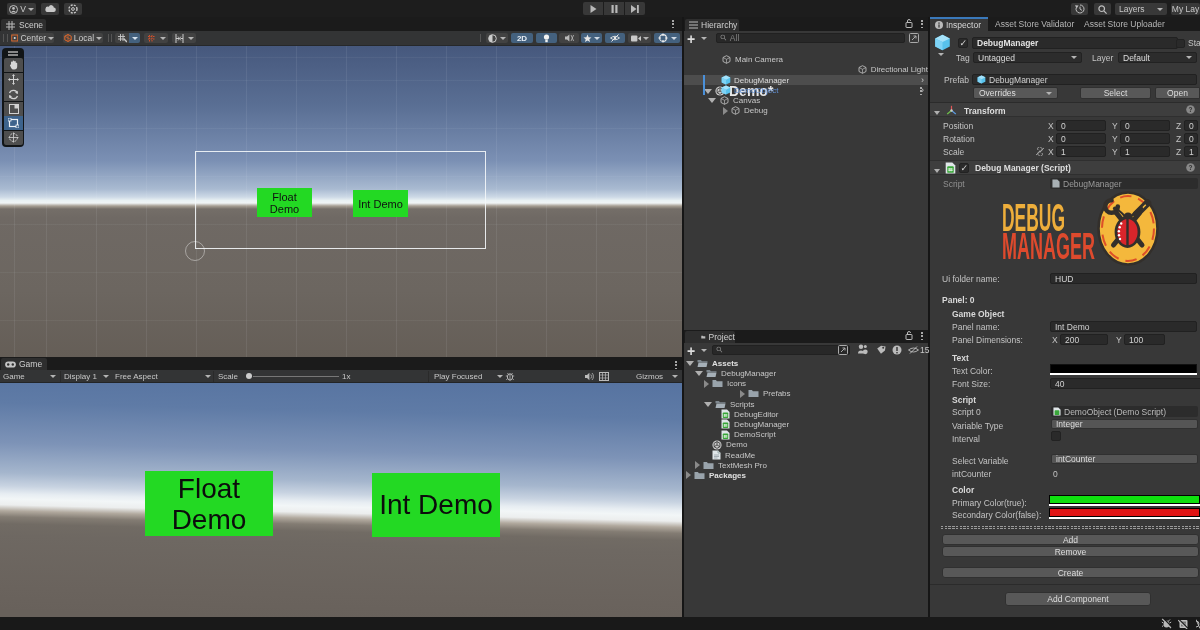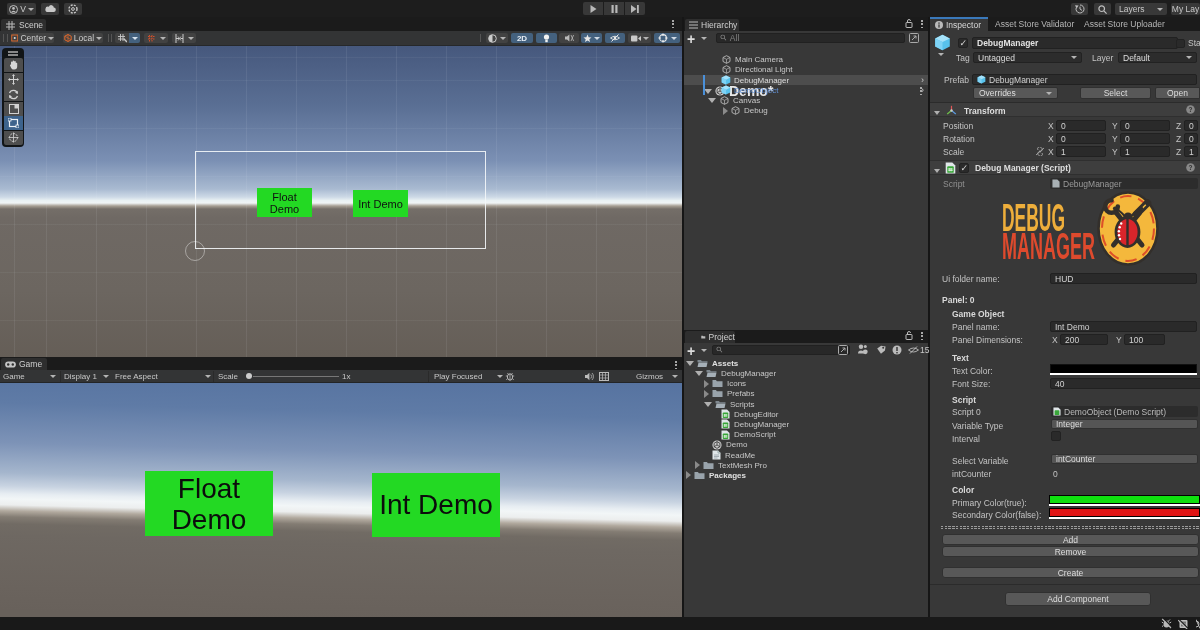--- a/index.html
+++ b/index.html
@@ -321,21 +321,21 @@
       <span class="vdots" style="position:absolute;right:6px;top:1px;height:9px"></span>
     </div>
     <div class="a vc" style="left: 684px; top: 54.3px; width: 244px; height: 10.3px; font-size: 8px;">
       <span style="display:inline-block;width:38px;flex:none"></span>
       <svg width="9" height="9" viewBox="0 0 9 9" style="flex:none">
         <path d="M4.5 0.7 8 2.5 8 6.5 4.5 8.3 1 6.5 1 2.5 z" fill="none" stroke="#b8b8b8" stroke-width="0.9"></path>
         <path d="M1 2.5 4.5 4.3 8 2.5 M4.5 4.3 V8.3" fill="none" stroke="#b8b8b8" stroke-width="0.7"></path>
       </svg>
       <span style="margin-left:4px">Main Camera</span>
     </div>
-    <div class="a vc" style="left: 684px; top: 64.6px; width: 244px; height: 10.3px; font-size: 8px;">
+    <div class="a vc" style="left: 684px; top: 64.6px; width: 244px; height: 10.3px; font-size: 8px; justify-content: flex-end;">
       <span style="display:inline-block;width:38px;flex:none"></span>
       <svg width="9" height="9" viewBox="0 0 9 9" style="flex:none">
         <path d="M4.5 0.7 8 2.5 8 6.5 4.5 8.3 1 6.5 1 2.5 z" fill="none" stroke="#b8b8b8" stroke-width="0.9"></path>
         <path d="M1 2.5 4.5 4.3 8 2.5 M4.5 4.3 V8.3" fill="none" stroke="#b8b8b8" stroke-width="0.7"></path>
       </svg>
       <span style="margin-left:4px">Directional Light</span>
     </div>
     <div class="a vc" style="left: 684px; top: 74.9px; width: 244px; height: 10.3px; font-size: 8px; background: rgb(77, 77, 77);">
       <span style="position:absolute;left:19px;top:0;width:2px;height:10.3px;background:#4a90d9"></span>
       <span style="display:inline-block;width:37px;flex:none"></span>
@@ -447,21 +447,21 @@
     </div>
     <div class="a vc" style="left: 684px; top: 378.6px; width: 244px; height: 10.2px; font-size: 8px;">
       <span style="display:inline-block;width:20px;flex:none"></span>
       <span style="display:inline-block;width:0;height:0;border-top:4px solid transparent;border-bottom:4px solid transparent;border-left:5px solid #8a8a8a;flex:none"></span>
       <span style="display:inline-block;width:3px;flex:none"></span>
       <svg width="11" height="9" viewBox="0 0 11 9" style="flex:none">
         <path d="M0.5 1 h3.4 l1 1.2 h5.6 v5.8 h-10 z" fill="#99a3ab"></path>
       </svg>
       <span style="margin-left:4px">Icons</span>
     </div>
-    <div class="a vc" style="left: 684px; top: 388.8px; width: 244px; height: 10.2px; font-size: 8px;">
+    <div class="a vc" style="left: 684px; top: 388.8px; width: 244px; height: 10.2px; font-size: 8px; padding-left: 36px;">
       <span style="display:inline-block;width:20px;flex:none"></span>
       <span style="display:inline-block;width:0;height:0;border-top:4px solid transparent;border-bottom:4px solid transparent;border-left:5px solid #8a8a8a;flex:none"></span>
       <span style="display:inline-block;width:3px;flex:none"></span>
       <svg width="11" height="9" viewBox="0 0 11 9" style="flex:none">
         <path d="M0.5 1 h3.4 l1 1.2 h5.6 v5.8 h-10 z" fill="#99a3ab"></path>
       </svg>
       <span style="margin-left:4px">Prefabs</span>
     </div>
     <div class="a vc" style="left: 684px; top: 399px; width: 244px; height: 10.2px; font-size: 8px;">
       <span style="display:inline-block;width:20px;flex:none"></span>

